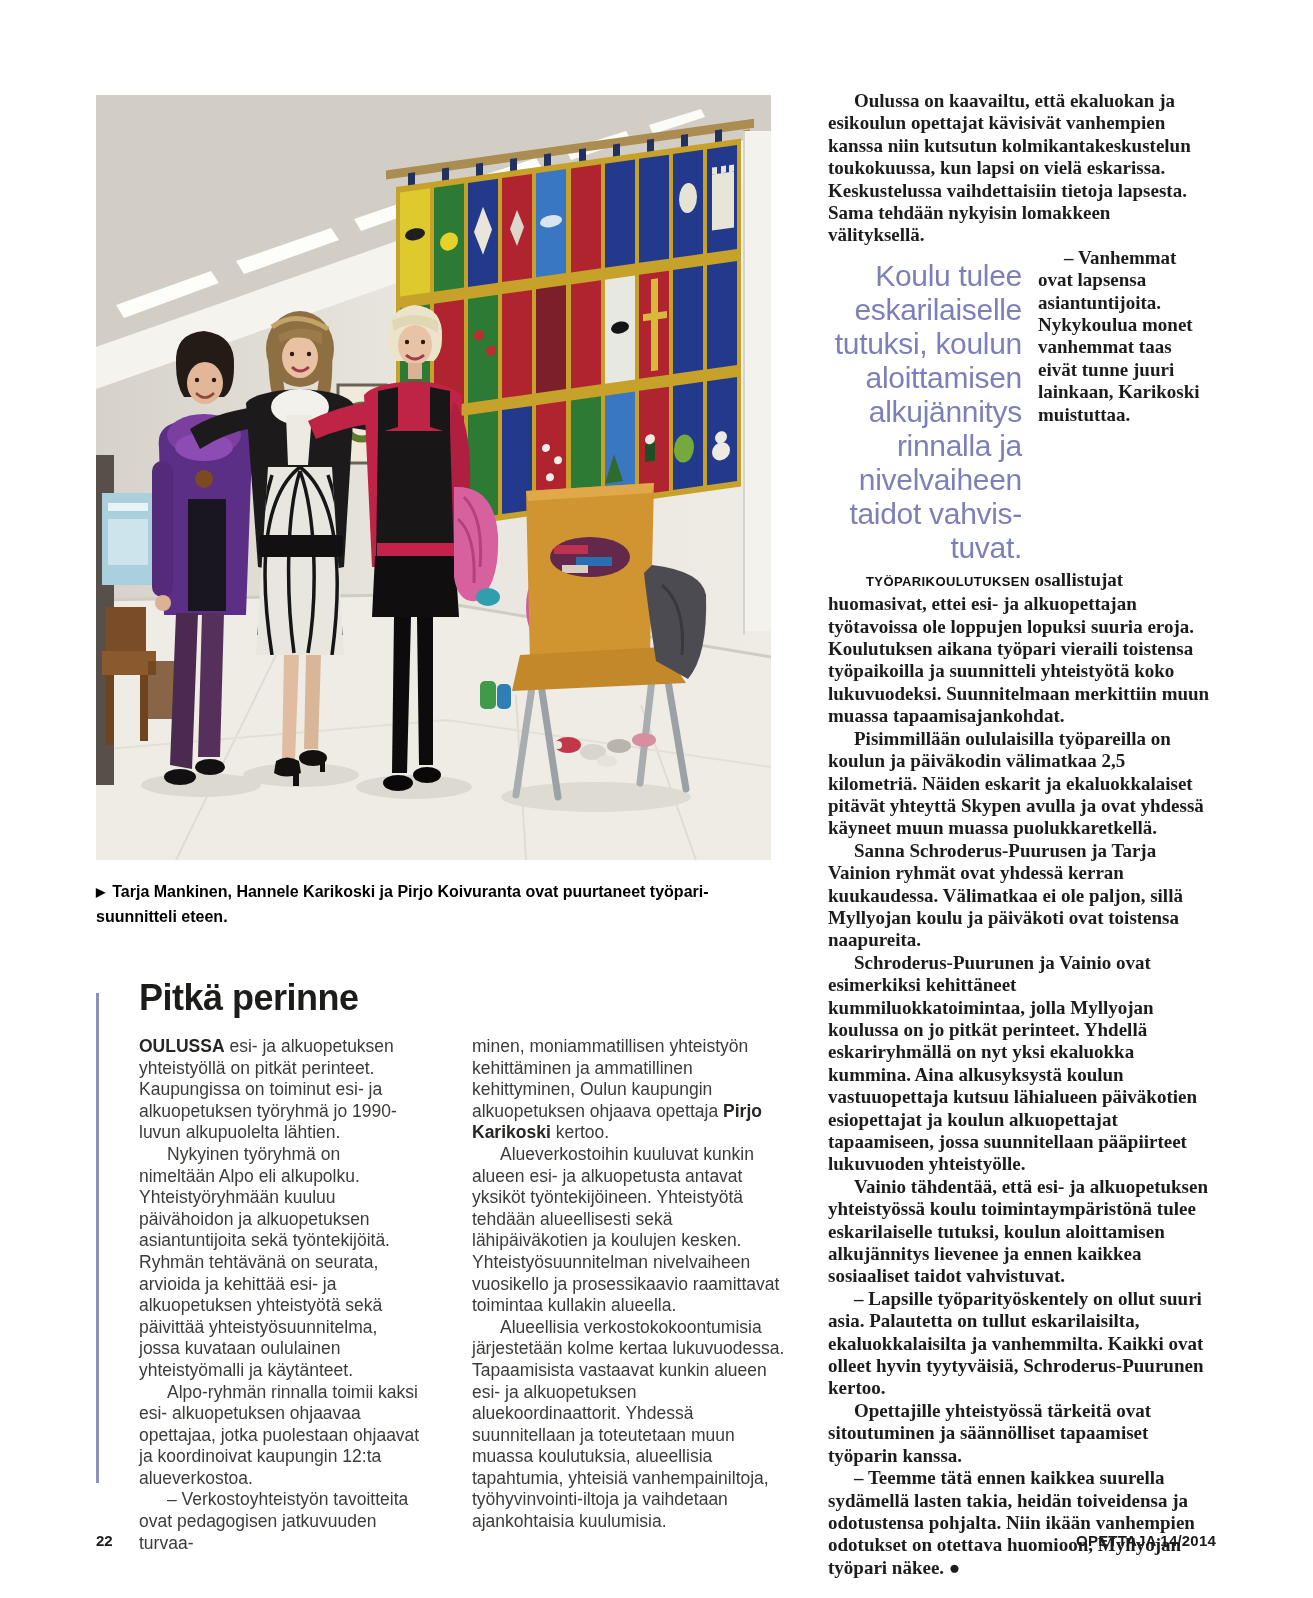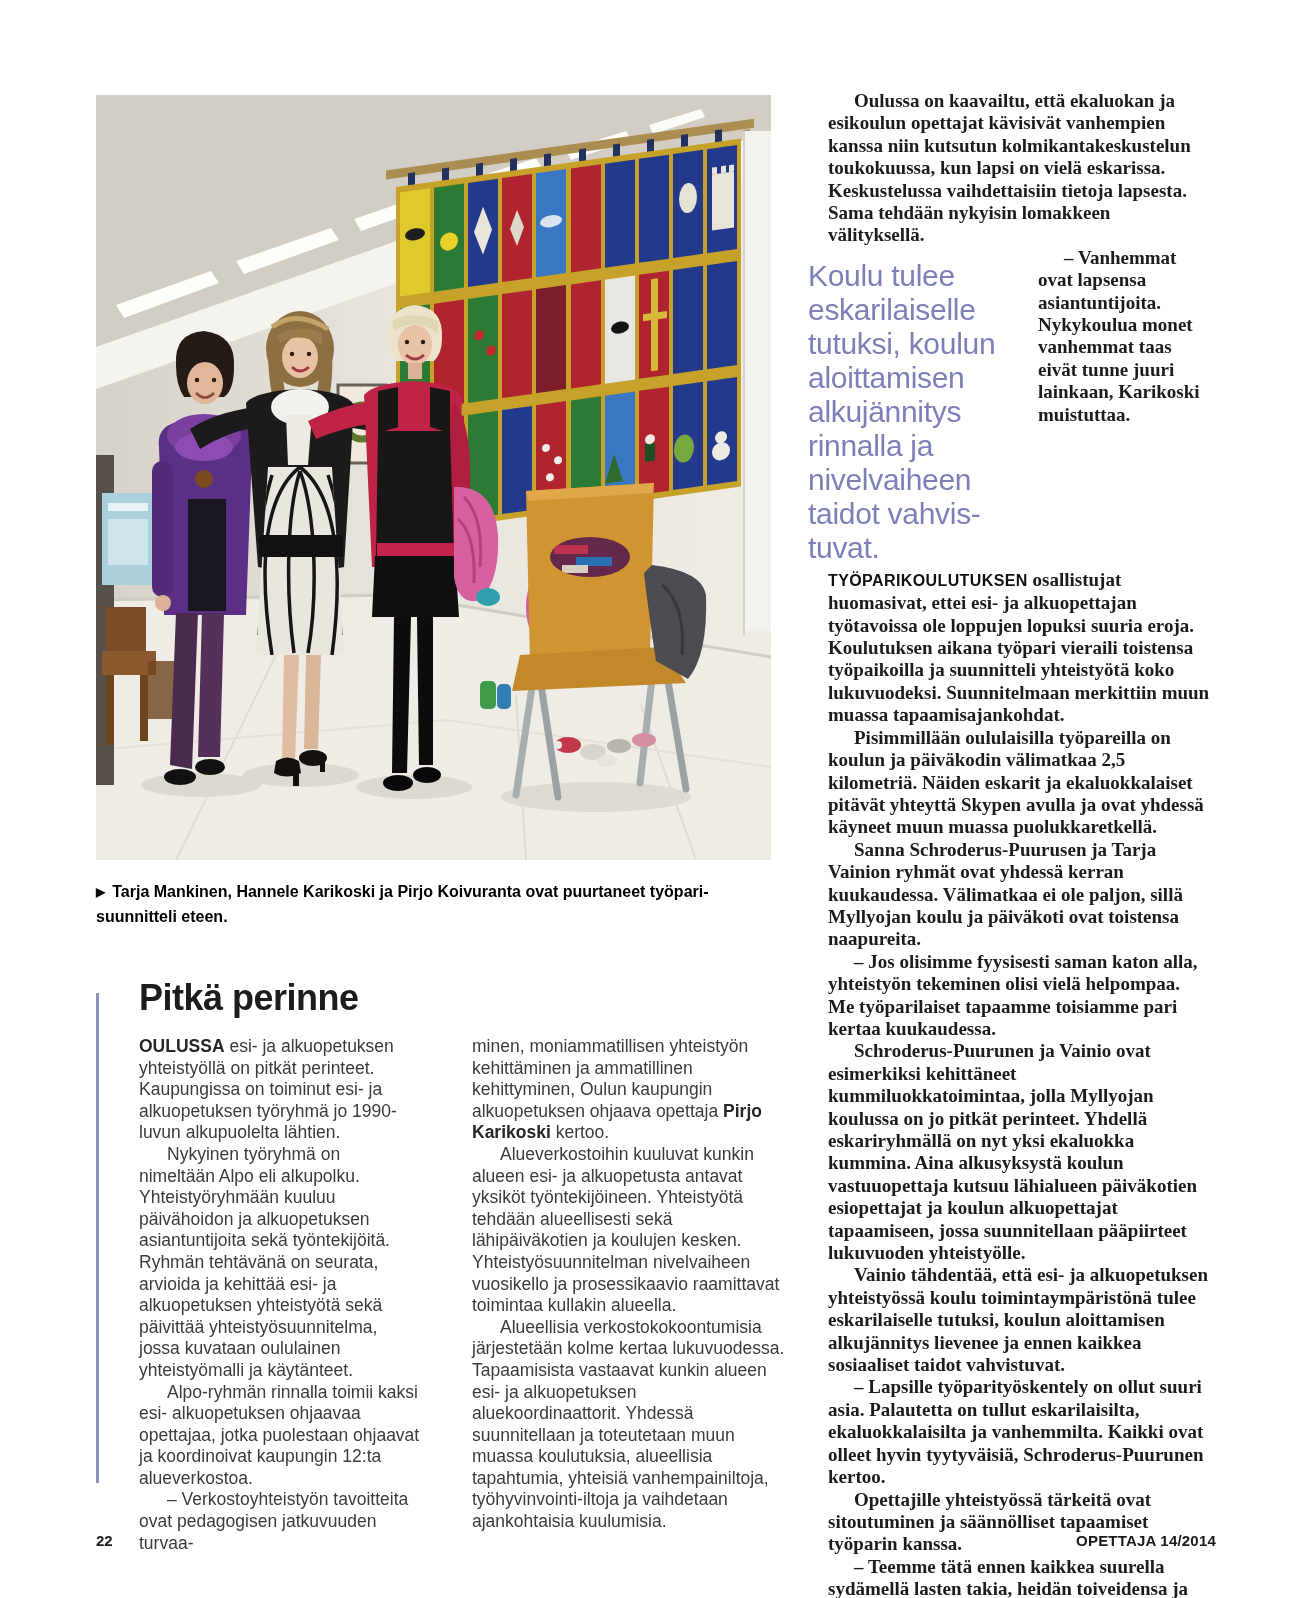--- a/index.html
+++ b/index.html
@@ -24,24 +24,24 @@
   .col .para.noindent{text-indent:0;}
   .col .para b{font-weight:bold;color:#262624;}
   .col .para b:empty{display:none;}
 
   .main-col{position:absolute;left:808px;top:90px;width:402px;
             font:19px/22.4px "Liberation Serif",serif;color:#1d1c1c;}
   .main-col .para{margin:0 0 0 20px;text-indent:26px;font-weight:bold;}
   .main-col .para.noindent{text-indent:0;}
   .main-col .para.gap{margin-top:18px;}
   .main-col .para b:empty{display:none;}
-  .main-col .para.subhead b{font-family:"Liberation Sans",sans-serif;font-size:16px;
-                            letter-spacing:0.4px;color:#111;}
+  .main-col .para.subhead b{font-family:"Liberation Sans",sans-serif;font-size:13px;
+                            letter-spacing:0.4px;color:#111;margin-left:38px;}
   .pull-quote{float:left;width:214px;margin:12px 16px 4px 0;
-              font:30px/34px "Liberation Sans",sans-serif;color:#7d80b8;letter-spacing:-0.3px;}
+              font:30px/34px "Liberation Sans",sans-serif;color:#7d80b8;letter-spacing:-0.3px;text-align:right;}
 
   .footer-left{position:absolute;left:96px;top:1532px;
                font:bold 15px "Liberation Sans",sans-serif;color:#1a1a1a;}
   .footer-right{position:absolute;right:97px;top:1532px;
                 font:bold 15px "Liberation Sans",sans-serif;color:#1a1a1a;letter-spacing:0.2px;}
 </style>
 </head>
 <body>
 
 <div class="page">
@@ -349,21 +349,20 @@
         <div class="pq-line">rinnalla ja</div>
         <div class="pq-line">nivelvaiheen</div>
         <div class="pq-line">taidot vahvis-</div>
         <div class="pq-line">tuvat.</div>
       </div>
     <div class="flow">
         <p class="para"><span>– Vanhemmat ovat lapsensa asiantuntijoita. Nykykoulua monet vanhemmat taas eivät tunne juuri lainkaan, Karikoski muistuttaa.</span><span></span></p>
         <p class="para noindent subhead gap"><span></span><b>TYÖPARIKOULUTUKSEN</b><span> osallistujat huomasivat, ettei esi- ja alkuopettajan työtavoissa ole loppujen lopuksi suuria eroja. Koulutuksen aikana työpari vieraili toistensa työpaikoilla ja suunnitteli yhteistyötä koko lukuvuodeksi. Suunnitelmaan merkittiin muun muassa tapaamisajankohdat.</span></p>
         <p class="para"><span>Pisimmillään oululaisilla työpareilla on koulun ja päiväkodin välimatkaa 2,5 kilometriä. Näiden eskarit ja ekaluokkalaiset pitävät yhteyttä Skypen avulla ja ovat yhdessä käyneet muun muassa puolukkaretkellä.</span><span></span></p>
         <p class="para"><span>Sanna Schroderus-Puurusen ja Tarja Vainion ryhmät ovat yhdessä kerran kuukaudessa. Välimatkaa ei ole paljon, sillä Myllyojan koulu ja päiväkoti ovat toistensa naapureita.</span><span></span></p>
-        <p class="para"><span>– Jos olisimme fyysisesti saman katon alla, yhteistyön tekeminen olisi vielä helpompaa. Me työparilaiset tapaamme toisiamme pari kertaa kuukaudessa.</span><span></span></p>
         <p class="para"><span>Schroderus-Puurunen ja Vainio ovat esimerkiksi kehittäneet kummiluokkatoimintaa, jolla Myllyojan koulussa on jo pitkät perinteet. Yhdellä eskariryhmällä on nyt yksi ekaluokka kummina. Aina alkusyksystä koulun vastuuopettaja kutsuu lähialueen päiväkotien esiopettajat ja koulun alkuopettajat tapaamiseen, jossa suunnitellaan pääpiirteet lukuvuoden yhteistyölle.</span><span></span></p>
         <p class="para"><span>Vainio tähdentää, että esi- ja alkuopetuksen yhteistyössä koulu toimintaympäristönä tulee eskarilaiselle tutuksi, koulun aloittamisen alkujännitys lievenee ja ennen kaikkea sosiaaliset taidot vahvistuvat.</span><span></span></p>
         <p class="para"><span>– Lapsille työparityöskentely on ollut suuri asia. Palautetta on tullut eskarilaisilta, ekaluokkalaisilta ja vanhemmilta. Kaikki ovat olleet hyvin tyytyväisiä, Schroderus-Puurunen kertoo.</span><span></span></p>
         <p class="para"><span>Opettajille yhteistyössä tärkeitä ovat sitoutuminen ja säännölliset tapaamiset työparin kanssa.</span><span></span></p>
         <p class="para"><span>– Teemme tätä ennen kaikkea suurella sydämellä lasten takia, heidän toiveidensa ja odotustensa pohjalta. Niin ikään vanhempien odotukset on otettava huomioon, Myllyojan työpari näkee. ●</span><span></span></p>
       </div>
   </div>
 
   <div class="footer-left">22</div>
   <div class="footer-right">OPETTAJA 14/2014</div>

